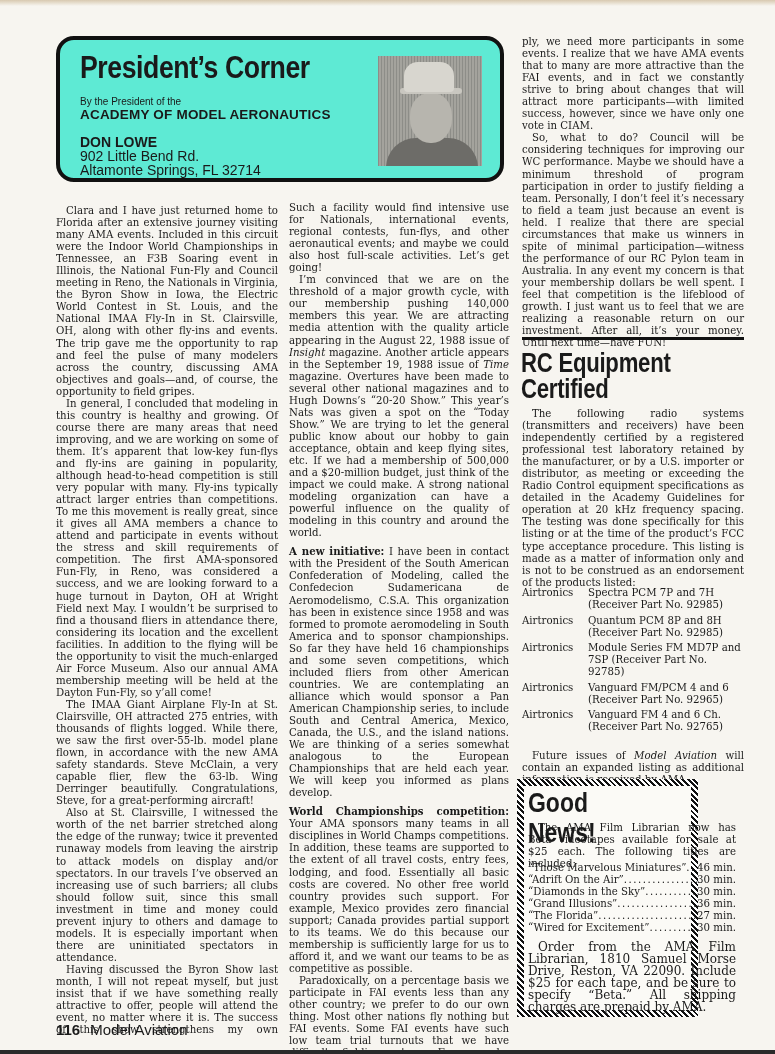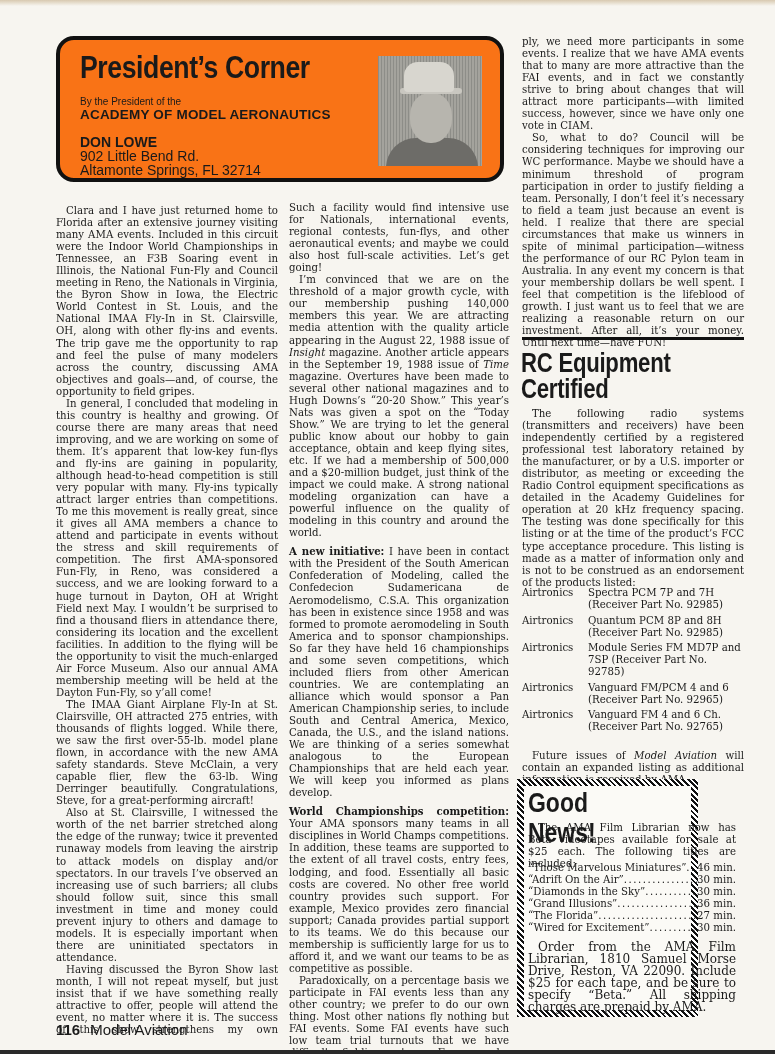--- a/index.html
+++ b/index.html
@@ -9,21 +9,21 @@
     font-family: "DejaVu Serif", serif;
     color: #1a1a1a;
     position: relative;
   }
   .page-edge-top { position: absolute; left: 0; top: 0; width: 775px; height: 6px; background: linear-gradient(#d8c9b0, #f7f5f0); }
   .page-edge-bottom { position: absolute; left: 0; bottom: 0; width: 775px; height: 4px; background: #2a2a2a; }
 
   
   .header-box {
     position: absolute; left: 56px; top: 36px; width: 448px; height: 146px;
-    border: 4px solid #111; border-radius: 18px; background: #f97316;
+    border: 4px solid #111; border-radius: 18px; background: #5eead4;
   }
   .header-title {
     position: absolute; left: 20px; top: 10px;
     font-family: "Liberation Sans", sans-serif; font-weight: bold;
     font-size: 31px; letter-spacing: -0.5px; transform: scaleX(0.86); transform-origin: left top;
   }
   .header-by { position: absolute; left: 20px; top: 56px; font-family: "Liberation Sans", sans-serif; font-size: 10px; }
   .header-org { position: absolute; left: 20px; top: 67px; font-family: "Liberation Sans", sans-serif; font-weight: bold; font-size: 13.5px; letter-spacing: 0.2px; }
   .header-name { position: absolute; left: 20px; top: 94px; font-family: "Liberation Sans", sans-serif; font-weight: bold; font-size: 14px; }
   .header-addr { position: absolute; left: 20px; top: 109px; font-family: "Liberation Sans", sans-serif; font-size: 14px; line-height: 14px; }

